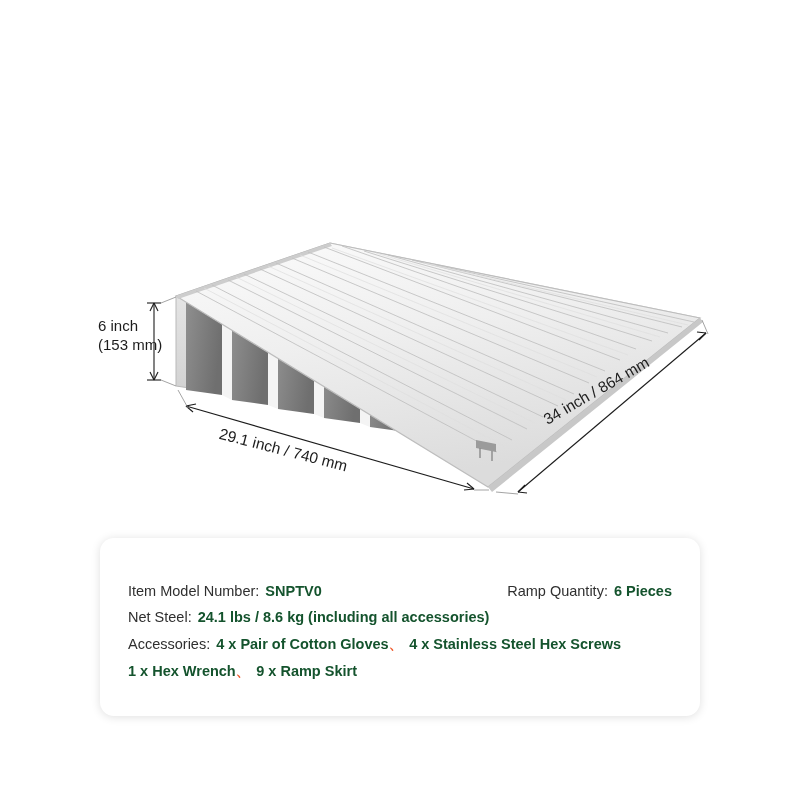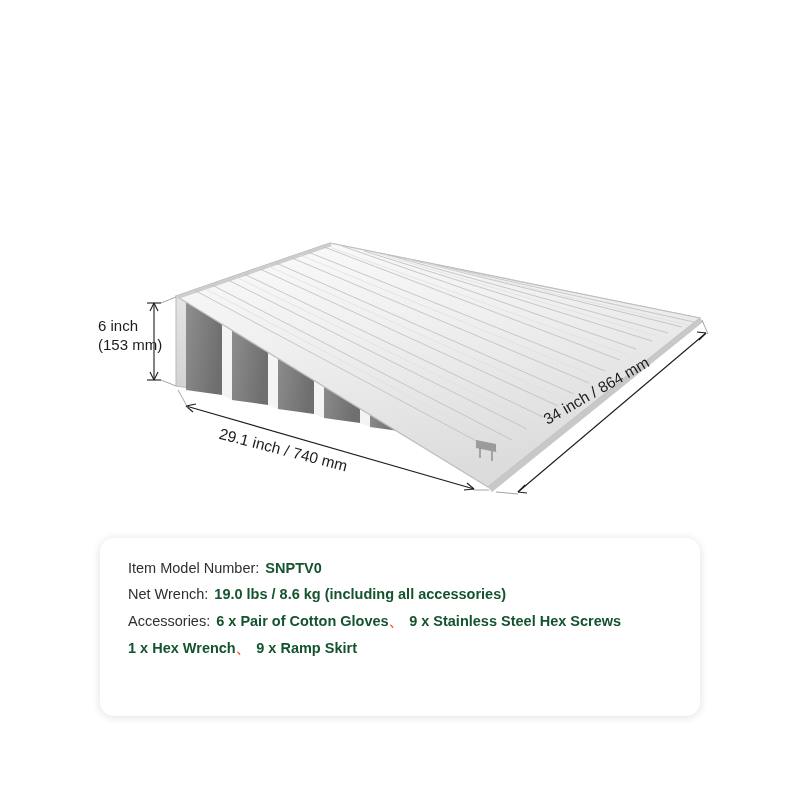--- a/index.html
+++ b/index.html
@@ -107,20 +107,21 @@
   }
 
   .row-split {
     justify-content: space-between;
   }
 
   .row-split .pair {
     display: flex;
     align-items: flex-end;
     white-space: nowrap;
+    margin-top: 23px;
   }
 
   .accessory-cont {
     margin-top: -2px;
     margin-bottom: 0;
     text-align: center;
   }
 
   .sep {
     color: #f0582a;
@@ -260,33 +261,37 @@
     <div class="dim-label" id="label-depth">34 inch / 864 mm</div>
   </div>
 
   <div id="spec-card">
 
     <div class="spec-row row-split">
       <span class="pair">
         <span class="spec-label">Item Model Number:</span>
         <span class="spec-value">SNPTV0</span>
       </span>
+      <span class="pair">
+        <span class="spec-label">Ramp Quantity:</span>
+        <span class="spec-value">6 Pieces</span>
+      </span>
     </div>
 
     <div class="spec-row">
-      <span class="spec-label">Net Wrench:</span>
-      <span class="spec-value">19.0 lbs / 8.6 kg (including all accessories)</span>
+      <span class="spec-label">Net Steel:</span>
+      <span class="spec-value">24.1 lbs / 8.6 kg (including all accessories)</span>
     </div>
 
 
     <div class="spec-row">
       <span class="spec-label">Accessories:</span>
-      <span class="spec-value">6 x Pair of Cotton Gloves</span>
+      <span class="spec-value">4 x Pair of Cotton Gloves</span>
       <span class="sep">、</span>
-      <span class="spec-value">9 x Stainless Steel Hex Screws</span>
+      <span class="spec-value">4 x Stainless Steel Hex Screws</span>
     </div>
 
     <div class="spec-row accessory-cont">
       <span class="spec-value" style="margin-left:0;">1 x Hex Wrench</span>
       <span class="sep">、</span>
       <span class="spec-value">9 x Ramp Skirt</span>
     </div>
 
   </div>
 </div>

